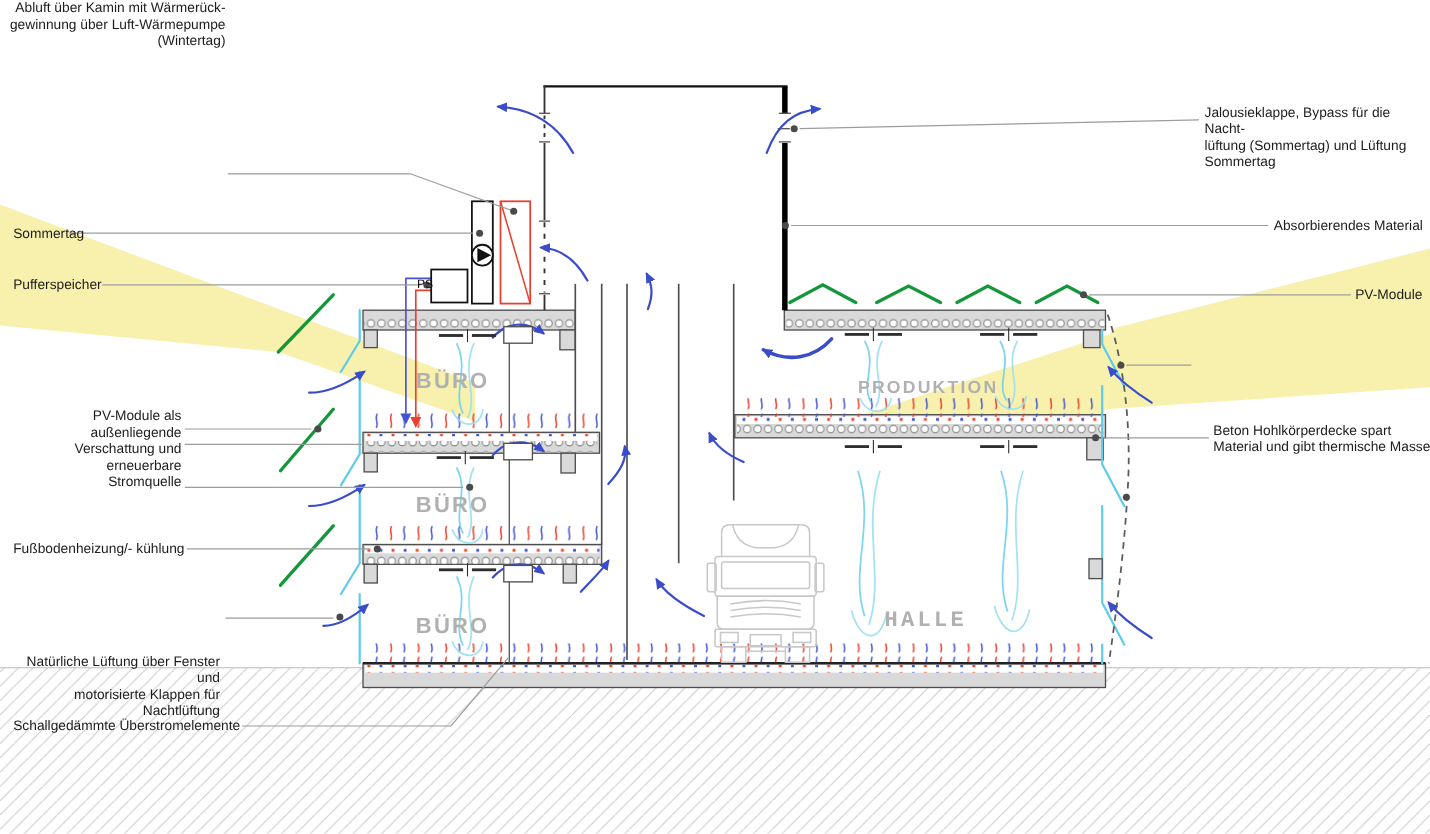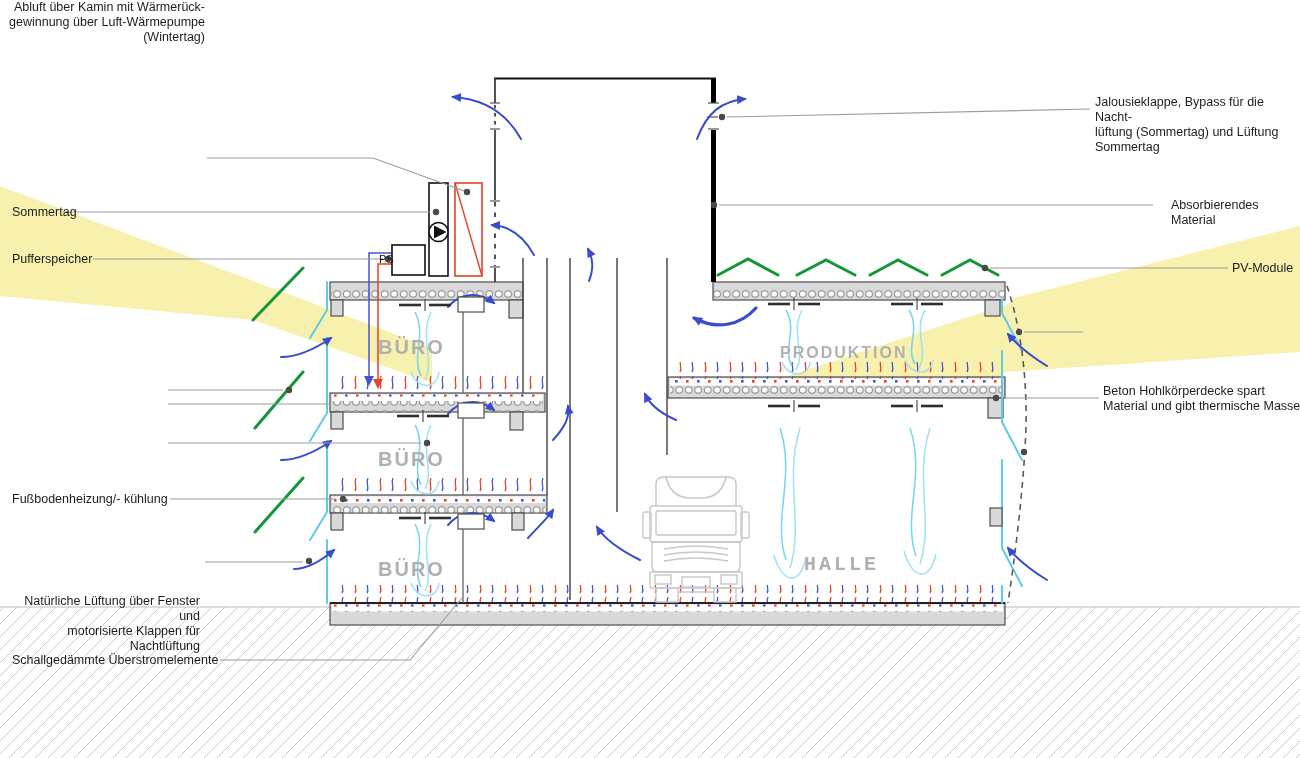--- a/index.html
+++ b/index.html
@@ -337,29 +337,32 @@
     <path class="leader" d="M1001,398 H1099"></path>
         <circle class="dot" cx="996" cy="398" r="3.2"></circle>
   </g>
 </svg>
 
 <div class="lbl r" style="left:0;top:136;width:205px;">Abluft über Kamin mit Wärmerück-
 gewinnung über Luft-Wärmepumpe
 (Wintertag)</div>
 <div class="lbl" style="left:12px;top:205px;">Sommertag</div>
 <div class="lbl" style="left:12px;top:252px;">Pufferspeicher</div>
+<div class="lbl r" style="left:0;top:371px;width:165px;">PV-Module als außenliegende
+Verschattung und erneuerbare
+Stromquelle</div>
 <div class="lbl" style="left:12px;top:492px;">Fußbodenheizung/- kühlung</div>
 <div class="lbl r" style="left:0;top:546px;width:200px;margin-top:48px;">Natürliche Lüftung über Fenster und
 motorisierte Klappen für Nachtlüftung</div>
 <div class="lbl" style="left:12px;top:653px;">Schallgedämmte Überstromelemente</div>
 
 <div class="lbl" style="left:1095px;top:95px;width:205px;">Jalousieklappe, Bypass für die Nacht-
 lüftung (Sommertag) und Lüftung
 Sommertag</div>
-<div class="lbl" style="left:1158px;top:198px;margin-left:13px;">Absorbierendes Material</div>
+<div class="lbl" style="left:1158px;top:198px;">Absorbierendes Material</div>
 <div class="lbl" style="left:1232px;top:261px;">PV-Module</div>
 <div class="lbl" style="left:1103px;top:384px;width:200px;">Beton Hohlkörperdecke spart
 Material und gibt thermische Masse</div>
 
 <div class="room" style="left:378px;top:336px;font-size:20px;">BÜRO</div>
 <div class="room" style="left:378px;top:448px;font-size:20px;">BÜRO</div>
 <div class="room" style="left:378px;top:558px;font-size:20px;">BÜRO</div>
 <div class="room" style="left:780px;top:344px;font-size:16px;">PRODUKTION</div>
 <div class="room" style="left:804px;top:553px;font-size:20px;letter-spacing:3px;font-family:Liberation Mono, monospace;">HALLE</div>
 

